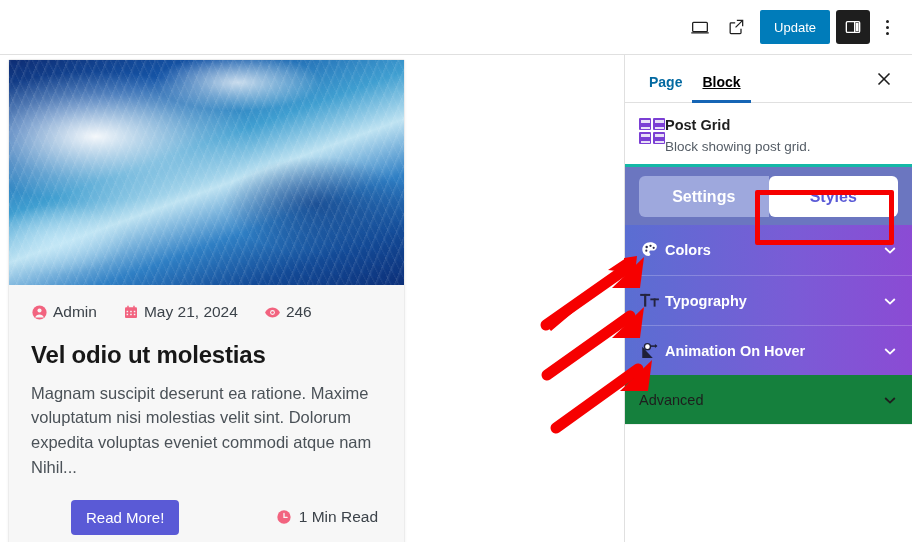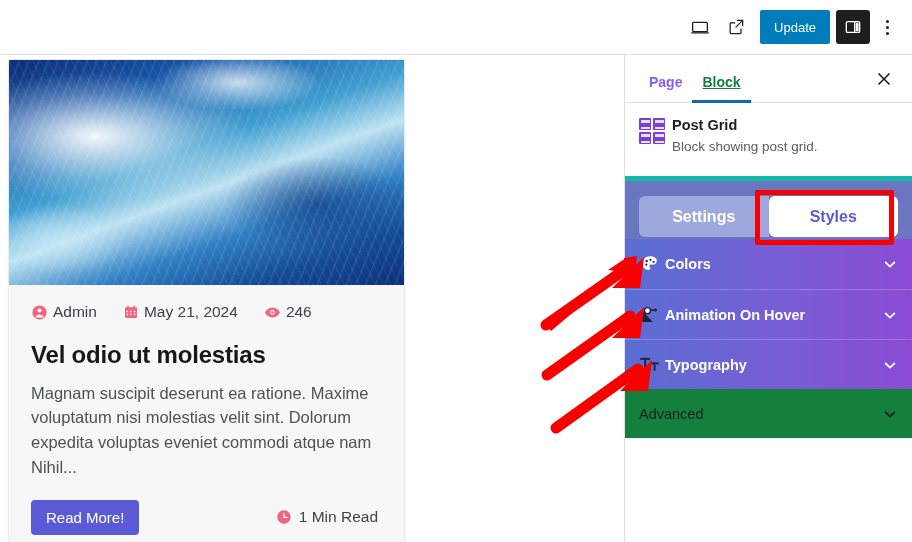--- a/index.html
+++ b/index.html
@@ -89,21 +89,21 @@
   .meta-ico { color: #f2637f; display: inline-flex; align-items: center; }
 
   .post-title {
     font-size: 24px; font-weight: 700; color: #181818;
     letter-spacing: -0.2px; margin: 4px 0 12px 0; line-height: 1.15;
   }
   .post-excerpt {
     font-size: 16.5px; line-height: 1.5; color: #4b5258;
     width: 352px; margin-bottom: 20px;
   }
-  .post-footer { display: flex; align-items: center; justify-content: space-between; }
+  .post-footer { display: flex; align-items: center; justify-content: space-between; margin-left: 40px; }
   .read-more {
     background: #5a5ad6; color: #ffffff; border: none;
     font-size: 15px; font-weight: 500; padding: 9px 15px;
     border-radius: 4px; cursor: pointer;
     font-family: "Liberation Sans", sans-serif;
   }
   .min-read {
     display: inline-flex; align-items: center; gap: 7px;
     font-size: 15.5px; color: #3c434a; padding-right: 4px;
   }
@@ -126,57 +126,57 @@
   
   .inspector {
     position: absolute; left: 624px; top: 55px; width: 288px; height: 487px;
     background: #ffffff; border-left: 1px solid #e0e0e0;
   }
   .insp-tabs {
     height: 48px; display: flex; align-items: flex-end; position: relative;
     border-bottom: 1px solid #e0e0e0; padding: 0 14px;
   }
   .insp-tab {
-    font-size: 14px; font-weight: 600; color: #8b5cf6;
+    font-size: 14px; font-weight: 600; color: #0369a1;
     padding: 0 10px 12px 10px; cursor: pointer; position: relative;
     background: none; border: none; font-family: "Liberation Sans", sans-serif;
   }
-  .insp-tab.active { color: #15803d; text-decoration: underline; }
+  .insp-tab.active { color: #000000; text-decoration: underline; }
   .insp-tab.active::after {
     content: ""; position: absolute; left: 0; right: 0; bottom: -1px;
     height: 3px; background: #1565b5;
   }
   .insp-close {
     position: absolute; right: 12px; top: 8px;
     width: 32px; height: 32px; display: flex; align-items: center; justify-content: center;
     cursor: pointer; color: #1e1e1e; font-size: 20px;
   }
 
-  .block-card { padding: 14px 14px 20px 14px; display: flex; gap: 7px; border-bottom: 5px solid #14b8a6; }
+  .block-card { padding: 14px 14px 8px 14px; display: flex; gap: 0; border-bottom: 3px solid #14b8a6; }
   .block-ico {
     width: 26px; height: 26px; flex: 0 0 26px; margin-top: 1px;
     display: grid; grid-template-columns: 1fr 1fr; grid-template-rows: 1fr 1fr; gap: 2px;
   }
   .block-ico span {
     background: #7b3fd4; border-radius: 1px; position: relative; overflow: hidden;
   }
   .block-ico span::before {
     content: ""; position: absolute; left: 1.5px; right: 1.5px; top: 1.5px; height: 3px;
     background: #e8e0f8;
   }
   .block-ico span::after {
     content: ""; position: absolute; left: 1.5px; right: 1.5px; bottom: 1.5px; height: 2px;
     background: #e8e0f8;
   }
   .block-name { font-size: 14.5px; font-weight: 600; color: #1e1e1e; margin-bottom: 5px; }
   .block-desc { font-size: 13.5px; color: #555d66; line-height: 1.35; }
 
   
   .seg-wrap {
-    background: #6b76c0; padding: 15px 14px 0 14px; height: 58px;
+    background: #6b76c0; padding: 9px 14px 0 14px; height: 58px;
     position: relative;
   }
   .seg {
     display: flex; gap: 0; height: 41px; align-items: stretch;
   }
   .seg-btn {
     flex: 1; display: flex; align-items: center; justify-content: center;
     font-size: 16px; font-weight: 700; cursor: pointer;
     font-family: "Liberation Sans", sans-serif; border: none;
   }
@@ -371,46 +371,46 @@
       <span class="grow-label">Colors</span>
       <span class="grow-chev">
         <svg width="16" height="16" viewBox="0 0 16 16" stroke="currentColor" stroke-width="1.8" fill="none">
             <path d="M3.2 6l4.8 4.6L12.8 6"></path>
           </svg>
       </span>
     </div>
 
     <div class="grow">
       <span class="grow-ico">
+        <svg width="22" height="20" viewBox="0 0 24 22" fill="#24243f">
+          <rect x="1.2" y="3.2" width="11" height="2.2"></rect>
+          <rect x="5.5" y="3.2" width="2.4" height="14"></rect>
+          <rect x="12.4" y="8.2" width="9.4" height="2"></rect>
+          <rect x="16" y="8.2" width="2.1" height="9"></rect>
+        </svg>
+      </span>
+      <span class="grow-label">Typography</span>
+      <span class="grow-chev">
+        <svg width="16" height="16" viewBox="0 0 16 16" stroke="currentColor" stroke-width="1.8" fill="none">
+            <path d="M3.2 6l4.8 4.6L12.8 6"></path>
+          </svg>
+      </span>
+    </div>
+
+    <div class="grow">
+      <span class="grow-ico">
         <svg width="22" height="20" viewBox="0 0 24 22" fill="none">
           <path d="M3.5 18.6L3.5 6.2 15 18.6z" fill="#1f1f38"></path>
           <path d="M3.5 18.6L3.5 6.2 15 18.6z" fill="#ffffff" opacity="0"></path>
           <circle cx="9.2" cy="6.2" r="3.3" fill="#ffffff" stroke="#1f1f38" stroke-width="1.5"></circle>
           <path d="M13 5.6h6" stroke="#1f1f38" stroke-width="1.7"></path>
           <path d="M17.4 3.4l2.8 2.2-2.8 2.2z" fill="#1f1f38"></path>
         </svg>
       </span>
       <span class="grow-label">Animation On Hover</span>
-      <span class="grow-chev">
-        <svg width="16" height="16" viewBox="0 0 16 16" stroke="currentColor" stroke-width="1.8" fill="none">
-            <path d="M3.2 6l4.8 4.6L12.8 6"></path>
-          </svg>
-      </span>
-    </div>
-
-    <div class="grow">
-      <span class="grow-ico">
-        <svg width="22" height="20" viewBox="0 0 24 22" fill="#24243f">
-          <rect x="1.2" y="3.2" width="11" height="2.2"></rect>
-          <rect x="5.5" y="3.2" width="2.4" height="14"></rect>
-          <rect x="12.4" y="8.2" width="9.4" height="2"></rect>
-          <rect x="16" y="8.2" width="2.1" height="9"></rect>
-        </svg>
-      </span>
-      <span class="grow-label">Typography</span>
       <span class="grow-chev">
         <svg width="16" height="16" viewBox="0 0 16 16" stroke="currentColor" stroke-width="1.8" fill="none">
             <path d="M3.2 6l4.8 4.6L12.8 6"></path>
           </svg>
       </span>
     </div>
 
     <div class="plain-row">
       <span class="grow-label">Advanced</span>
       <span class="grow-chev">

